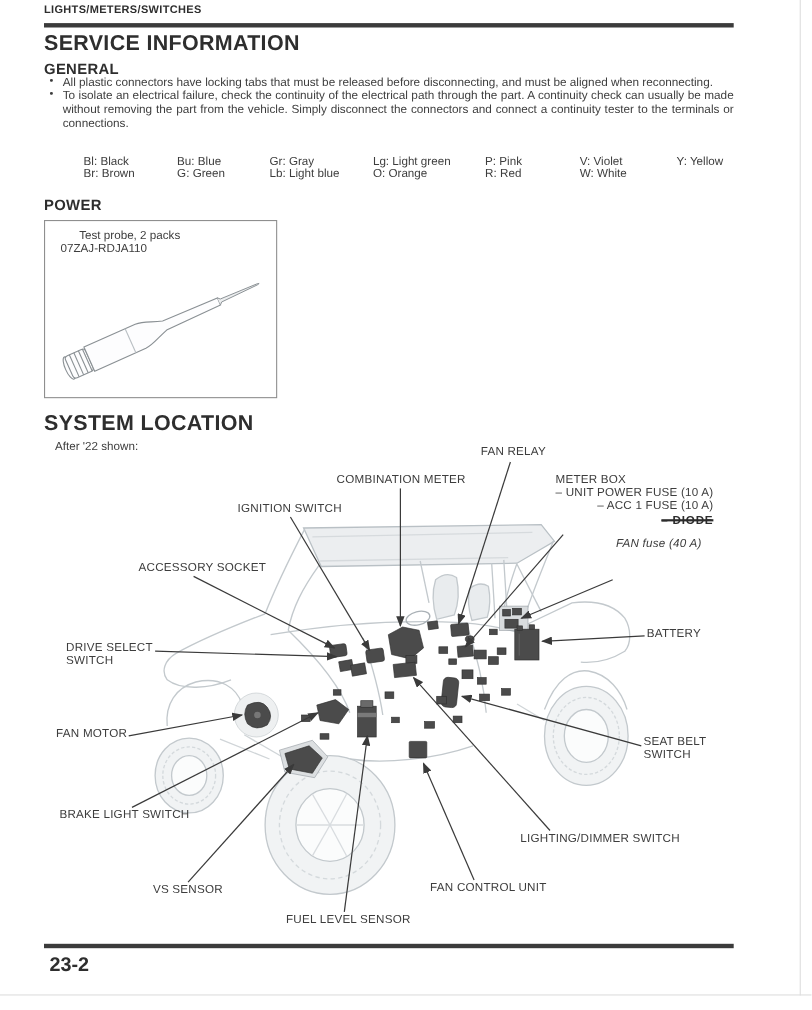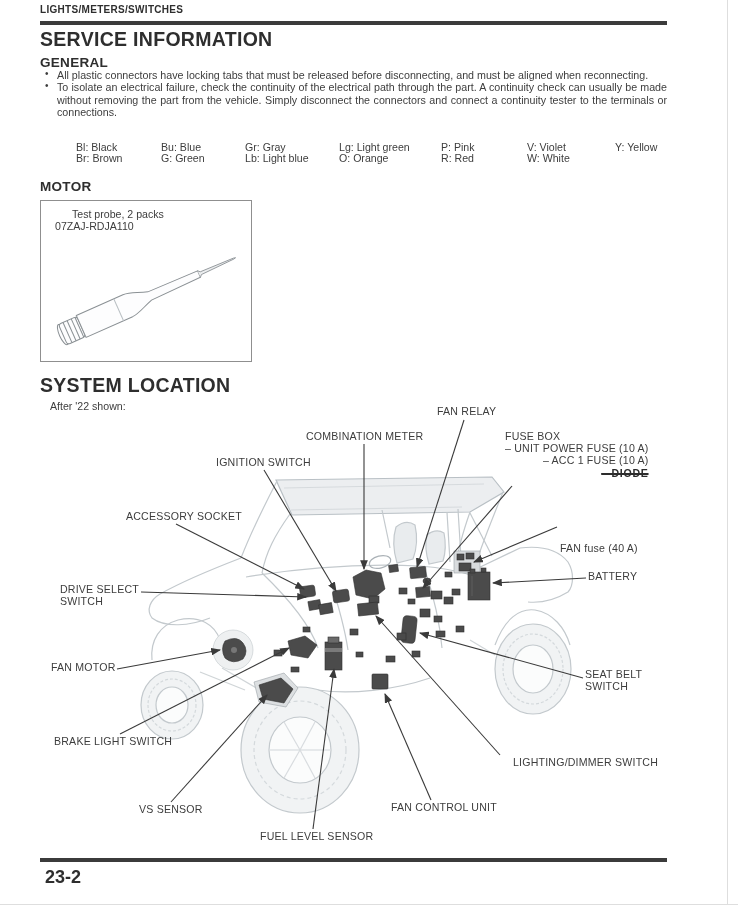--- a/index.html
+++ b/index.html
@@ -61,21 +61,21 @@
   </div>
   <div class="cc-row" style="top:152px;">
     <span class="cc-cell">Br: Brown</span>
     <span class="cc-cell">G: Green</span>
     <span class="cc-cell">Lb: Light blue</span>
     <span class="cc-cell">O: Orange</span>
     <span class="cc-cell">R: Red</span>
     <span class="cc-cell">W: White</span>
   </div>
 
-  <div class="abs sub-title" style="left:40px; top:179px;">MOTOR</div>
+  <div class="abs sub-title" style="left:40px; top:179px;">POWER</div>
   <div class="abs tool-box"></div>
   <div class="abs tool-name">Test probe, 2 packs</div>
   <div class="abs tool-pn">07ZAJ-RDJA110</div>
 
   <div class="abs si-title" style="top:374px;">SYSTEM LOCATION</div>
   <div class="abs note">After '22 shown:</div>
 
   <svg class="overlay" width="738" height="918" viewBox="0 0 738 918">
     <defs>
       <marker id="arr" markerWidth="9" markerHeight="7" refX="8" refY="3.5" orient="auto">
@@ -241,35 +241,35 @@
       <path d="M500,755 L376,616" marker-end="url(#arr)"></path>
       <path d="M431,800 L385,694" marker-end="url(#arr)"></path>
     </g>
   </svg>
 
   <div class="dlabel" style="left:437px; top:405px;">FAN RELAY</div>
   <div class="dlabel" style="left:306px; top:430px;">COMBINATION METER</div>
   <div class="dlabel" style="left:216px; top:456px;">IGNITION SWITCH</div>
 
   <div class="dlabel" style="left:505px; top:430px;">
-    <div>FUSE BOX</div>
+    <div>METER BOX</div>
     <div class="fuse-item">– UNIT POWER FUSE (10 A)</div>
     <div class="fuse-item">– ACC 1 FUSE (10 A)</div>
     <div class="fuse-item struck">– DIODE</div>
   </div>
 
   <div class="dlabel" style="left:126px; top:510px;">ACCESSORY SOCKET</div>
-  <div class="dlabel" style="left:560px; top:542px;">FAN fuse (40 A)</div>
+  <div class="dlabel" style="left:560px; top:488px;font-style:italic;">FAN fuse (40 A)</div>
   <div class="dlabel" style="left:588px; top:570px;">BATTERY</div>
   <div class="dlabel wrap" style="left:60px; top:583px; width:88px;">DRIVE SELECT SWITCH</div>
   <div class="dlabel" style="left:51px; top:661px;">FAN MOTOR</div>
   <div class="dlabel" style="left:54px; top:735px;">BRAKE LIGHT SWITCH</div>
   <div class="dlabel" style="left:139px; top:803px;">VS SENSOR</div>
   <div class="dlabel" style="left:260px; top:830px;">FUEL LEVEL SENSOR</div>
   <div class="dlabel" style="left:391px; top:801px;">FAN CONTROL UNIT</div>
-  <div class="dlabel" style="left:473px; top:756px;margin-left:40px;">LIGHTING/DIMMER SWITCH</div>
+  <div class="dlabel" style="left:473px; top:756px;">LIGHTING/DIMMER SWITCH</div>
   <div class="dlabel wrap" style="left:585px; top:668px; width:72px;">SEAT BELT SWITCH</div>
 
   <div class="abs footer-rule"></div>
   <div class="abs page-number">23-2</div>
   <div class="abs scan-edge-r"></div>
   <div class="abs scan-edge-b"></div>
 </div>
 
 </body></html>

